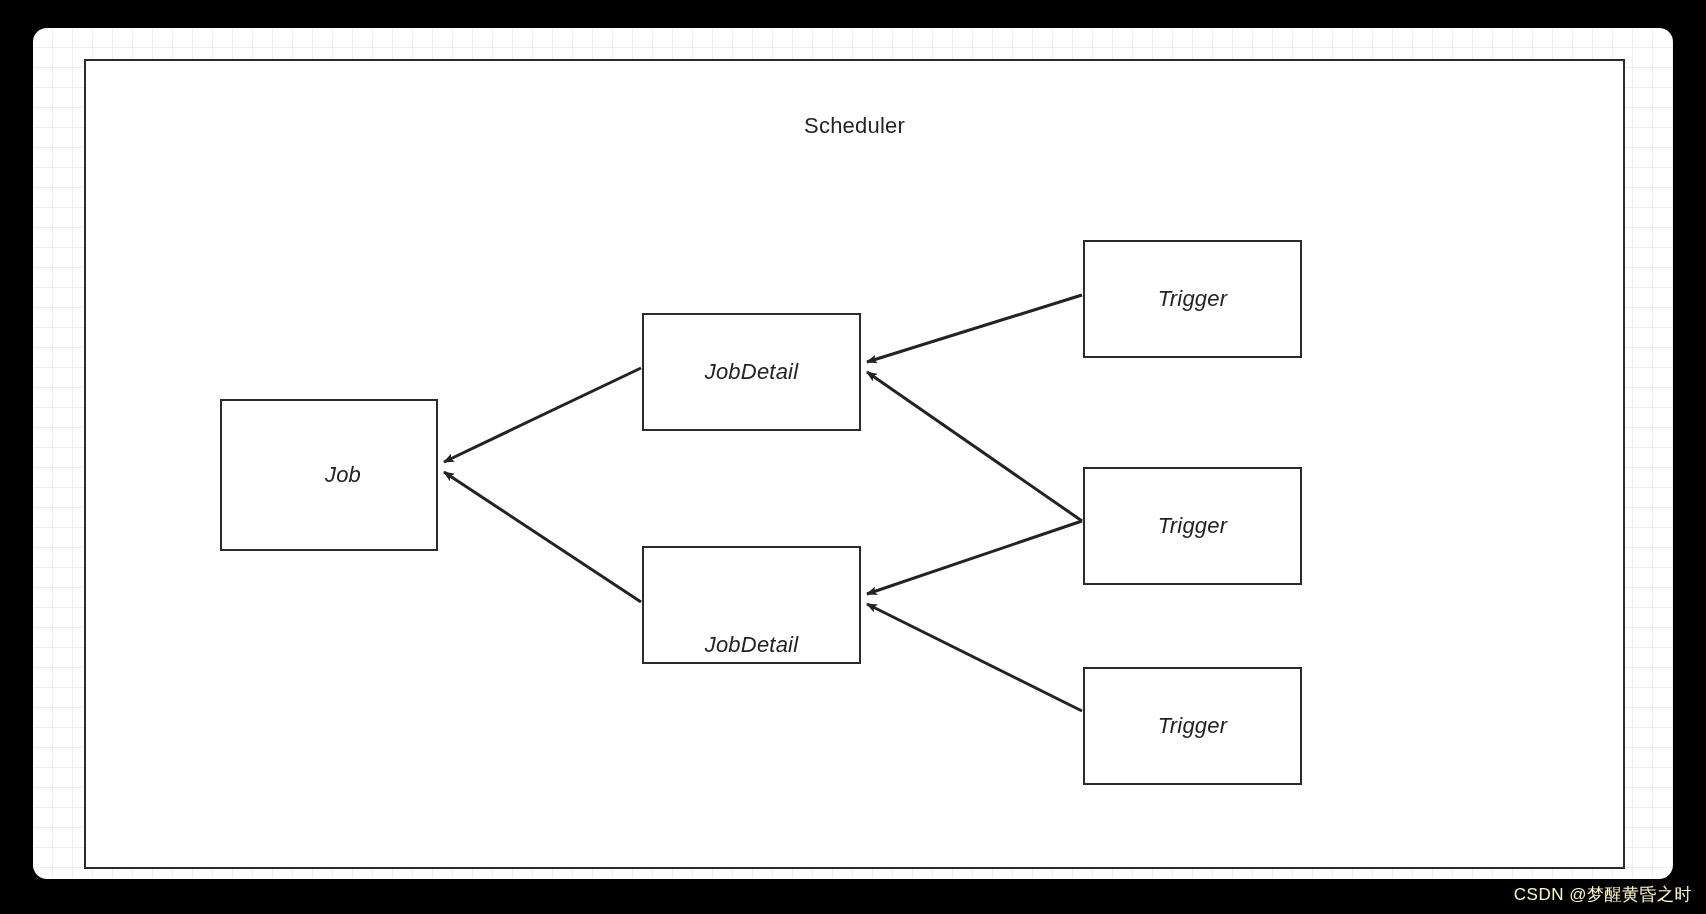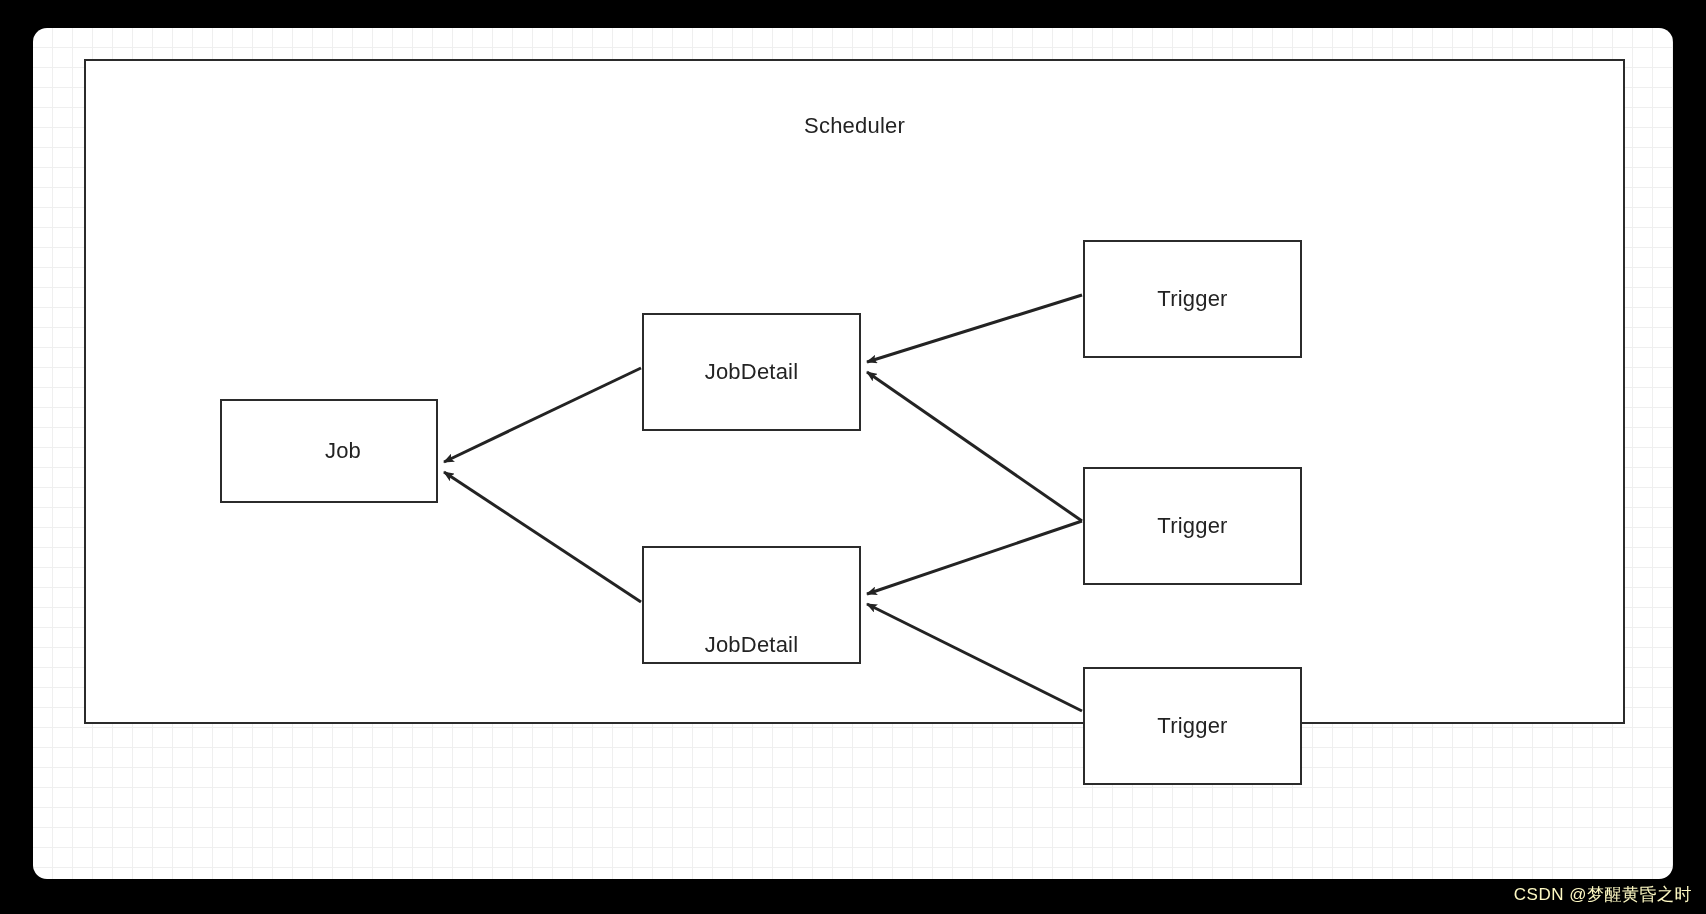--- a/index.html
+++ b/index.html
@@ -34,21 +34,21 @@
     background-position: -1px -1px;
     border-radius: 14px;
   }
 
   
   #scheduler-box {
     position: absolute;
     left: 84px;
     top: 59px;
     width: 1541px;
-    height: 665px;
+    height: 810px;
     background: #ffffff;
     border: 2px solid #2b2b2b;
     box-sizing: border-box;
   }
 
   #scheduler-title {
     position: absolute;
     left: 0;
     top: 52px;
     width: 100%;
@@ -64,27 +64,28 @@
     background: #ffffff;
     border: 2px solid #2b2b2b;
     box-sizing: border-box;
     display: flex;
     align-items: center;
     justify-content: center;
     font-size: 22px;
     color: #232323;
     z-index: 3;
     letter-spacing: 0.2px;
+    font-style: italic;
   }
   .node.align-bottom {
     align-items: flex-end;
     padding-bottom: 4px;
   }
 
-  #node-job        { left: 220px;  top: 399px; width: 218px; height: 104px; padding-left: 28px; }
+  #node-job        { left: 220px;  top: 399px; width: 218px; height: 152px; padding-left: 28px; }
   #node-jobdetail-1{ left: 642px;  top: 313px; width: 219px; height: 118px; }
   #node-jobdetail-2{ left: 642px;  top: 546px; width: 219px; height: 118px; }
   #node-trigger-1  { left: 1083px; top: 240px; width: 219px; height: 118px; }
   #node-trigger-2  { left: 1083px; top: 467px; width: 219px; height: 118px; }
   #node-trigger-3  { left: 1083px; top: 667px; width: 219px; height: 118px; }
 
   
   #edges {
     position: absolute;
     left: 0;

